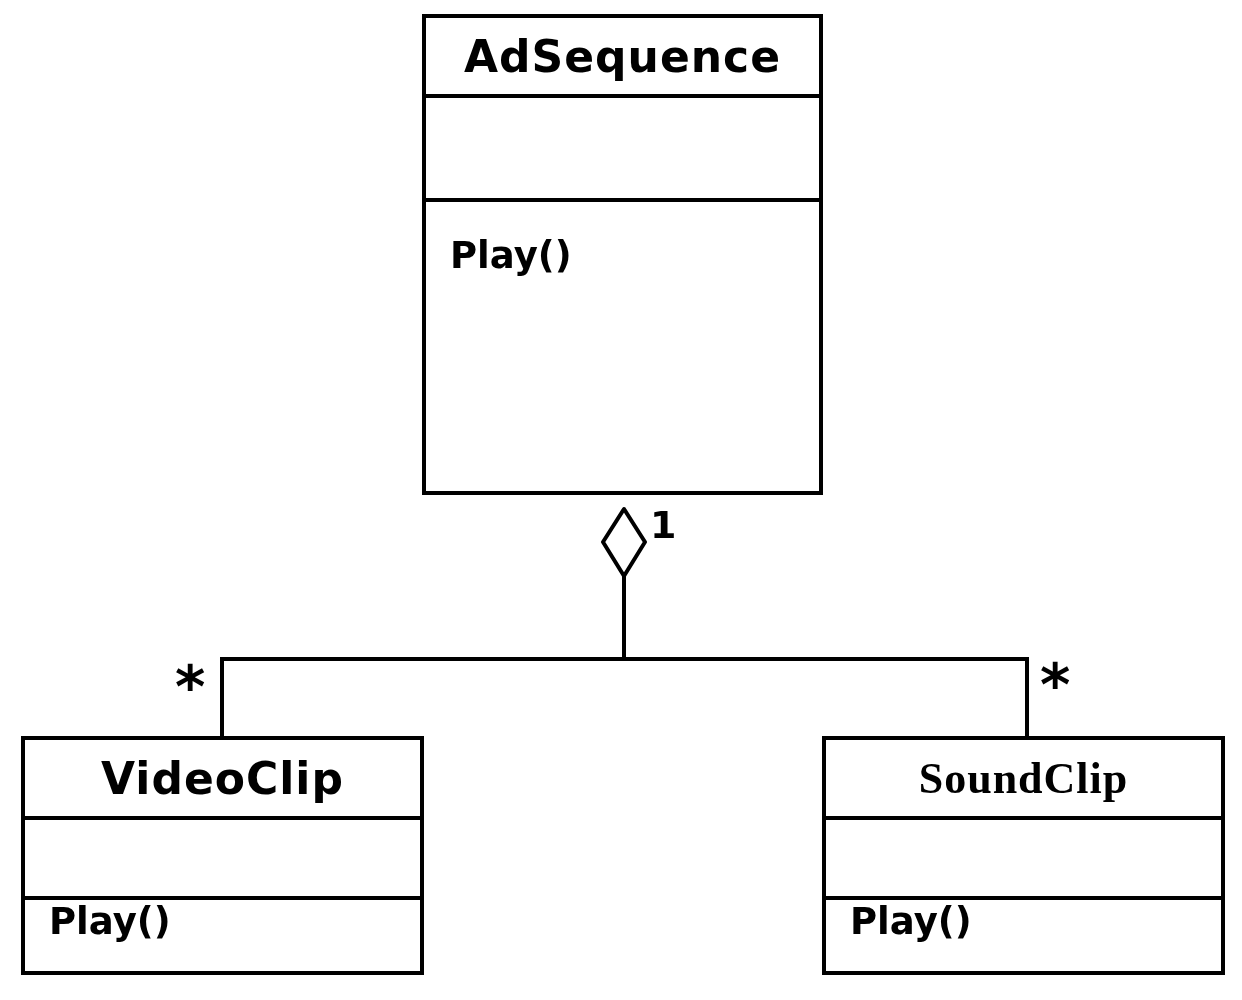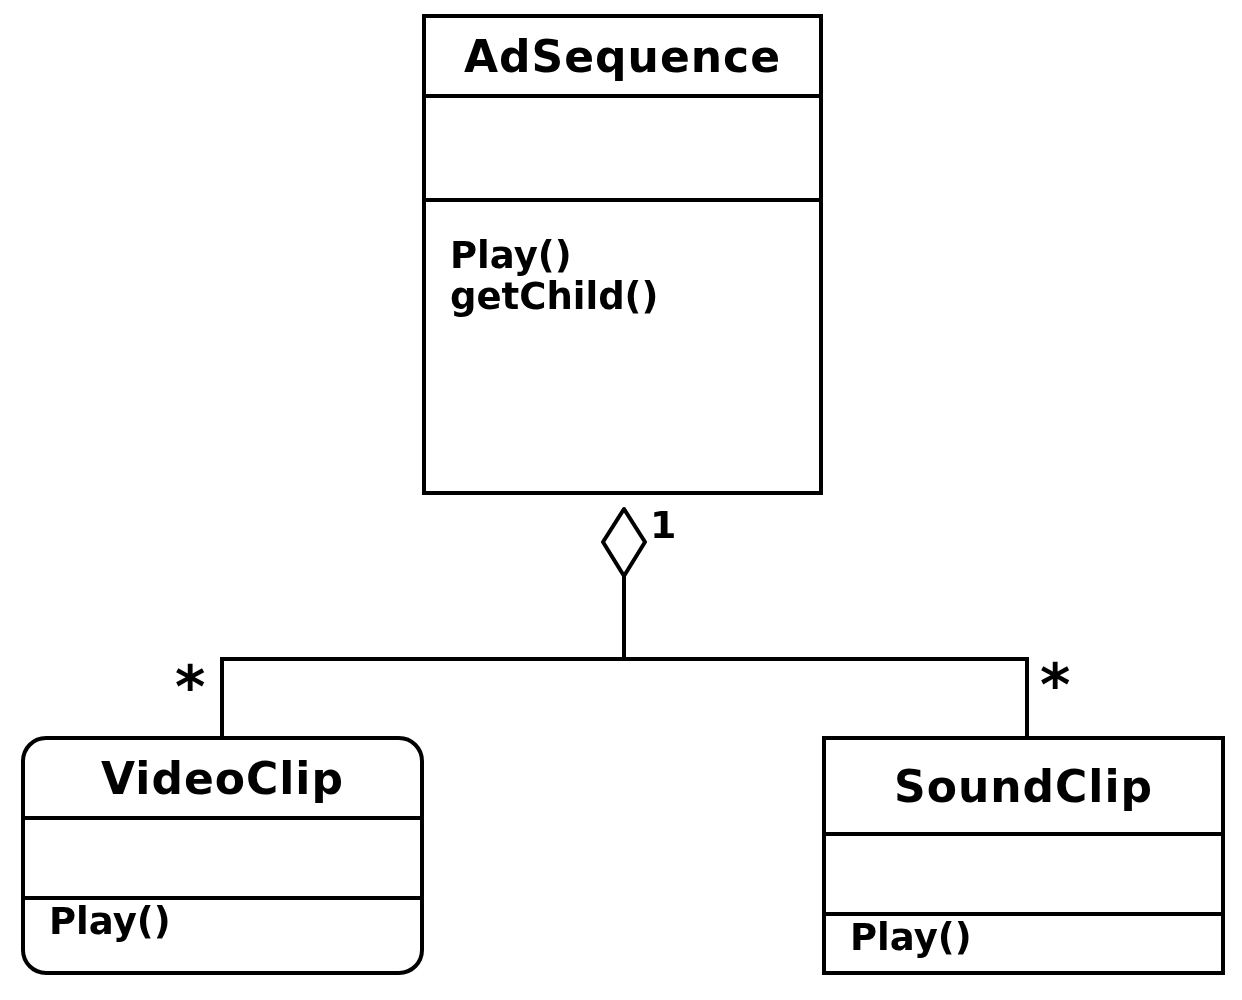--- a/index.html
+++ b/index.html
@@ -87,38 +87,37 @@
 
   <div class="uml-class" style="left:422px; top:14px; width:401px; height:481px;gap:26px;">
     <div class="compartment title-compartment" style="height:80px;">
       <span>AdSequence</span>
     </div>
     <div class="compartment attrs-compartment" style="height:78px;">
       <span></span>
     </div>
     <div class="compartment methods-compartment">
       <div class="method-item">Play()</div>
-      <div class="method-item">getChild()</div>
     </div>
   </div>
 
-  <div class="uml-class" style="left:21px; top:736px; width:403px; height:239px;border-radius:25px;">
+  <div class="uml-class" style="left:21px; top:736px; width:403px; height:239px;">
     <div class="compartment title-compartment" style="height:80px;">
       <span>VideoClip</span>
     </div>
     <div class="compartment attrs-compartment" style="height:80px;">
       <span></span>
     </div>
     <div class="compartment methods-compartment" style="padding-top:2px; padding-bottom:4px;">
       <div class="method-item">Play()</div>
     </div>
   </div>
 
   <div class="uml-class" style="left:822px; top:736px; width:403px; height:239px;">
-    <div class="compartment title-compartment" style="height:96px;">
+    <div class="compartment title-compartment" style="height:80px;font-family:Liberation Serif, serif;">
       <span>SoundClip</span>
     </div>
     <div class="compartment attrs-compartment" style="height:80px;">
       <span></span>
     </div>
     <div class="compartment methods-compartment" style="padding-top:2px; padding-bottom:4px;">
       <div class="method-item">Play()</div>
     </div>
   </div>
 

